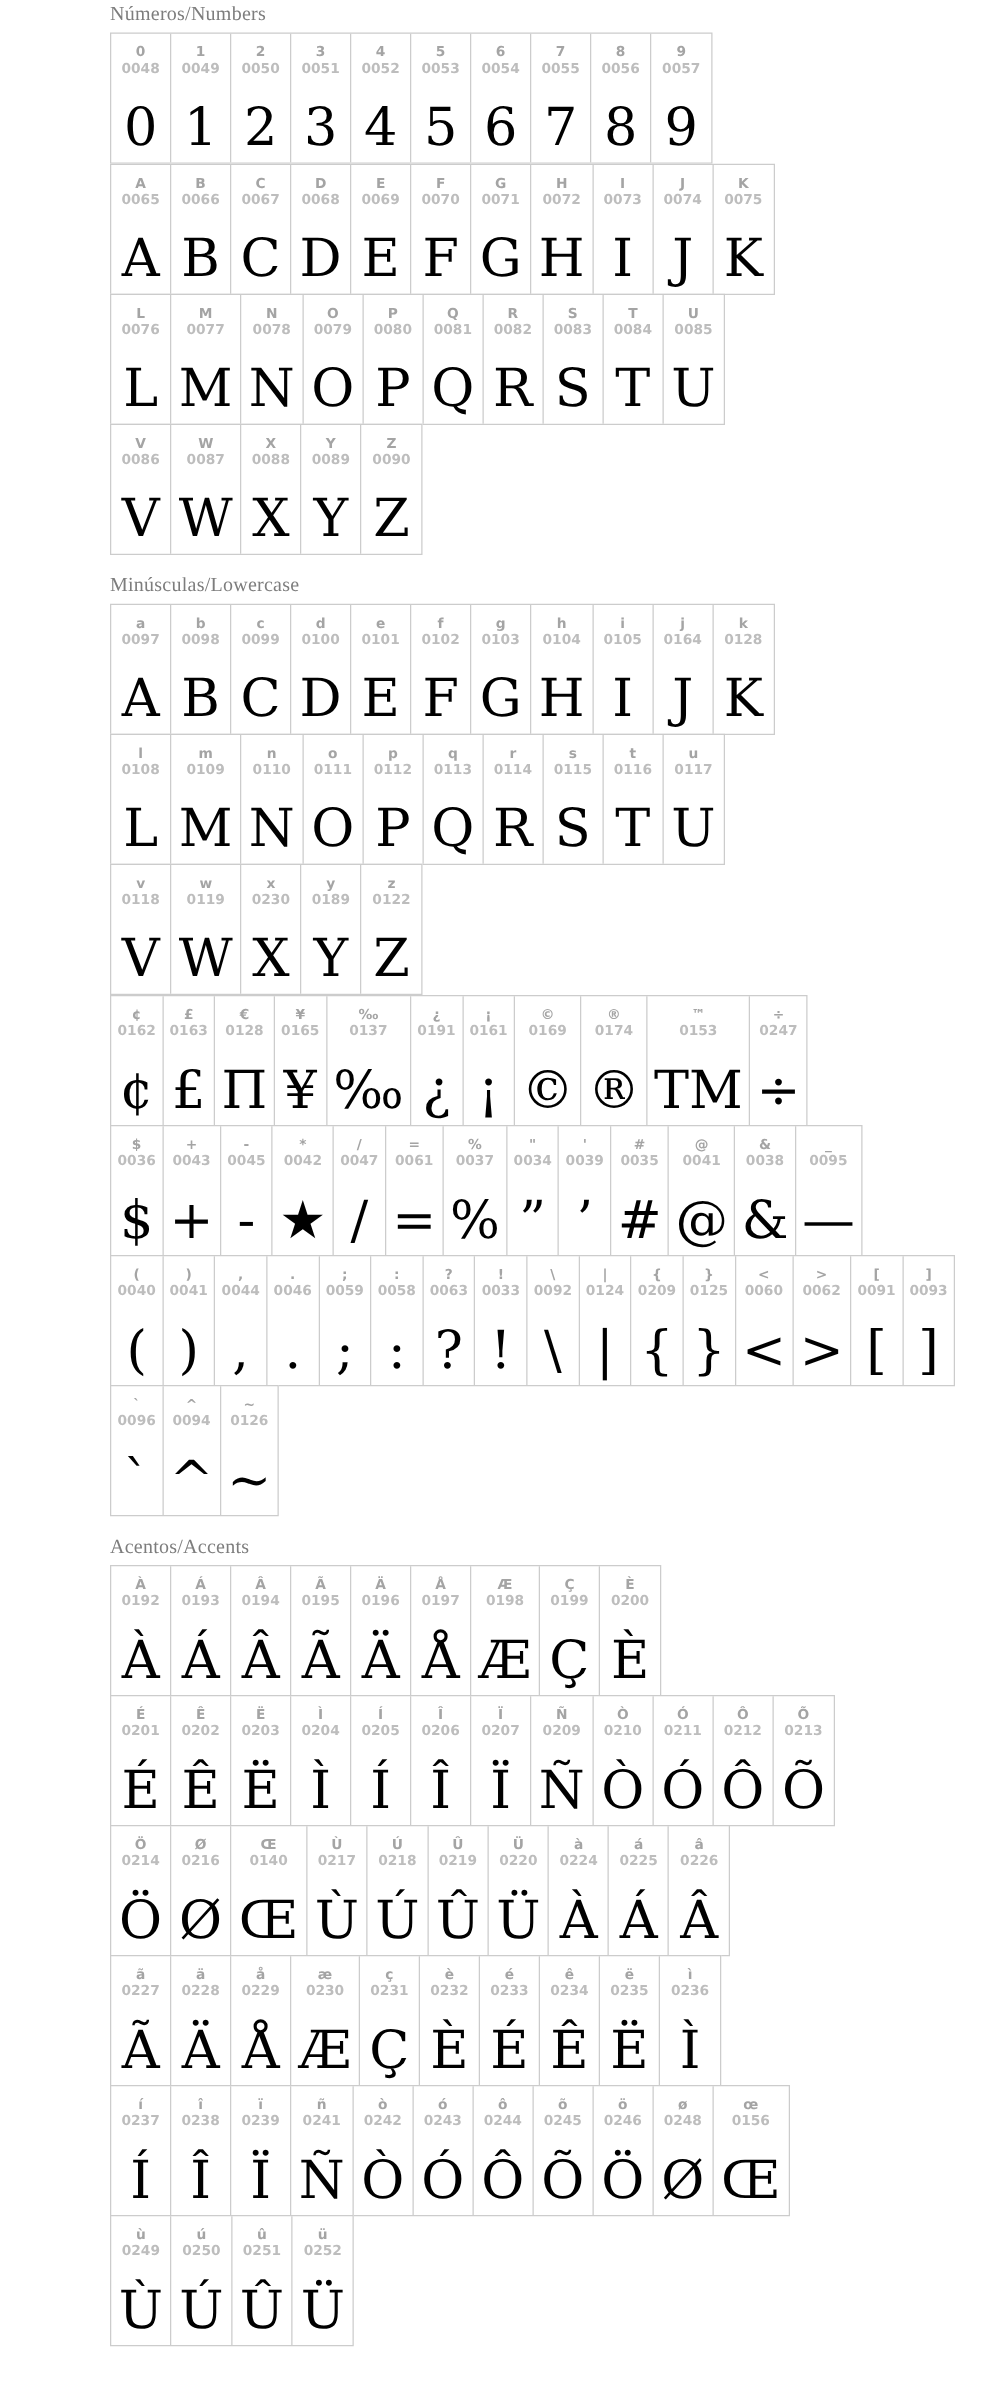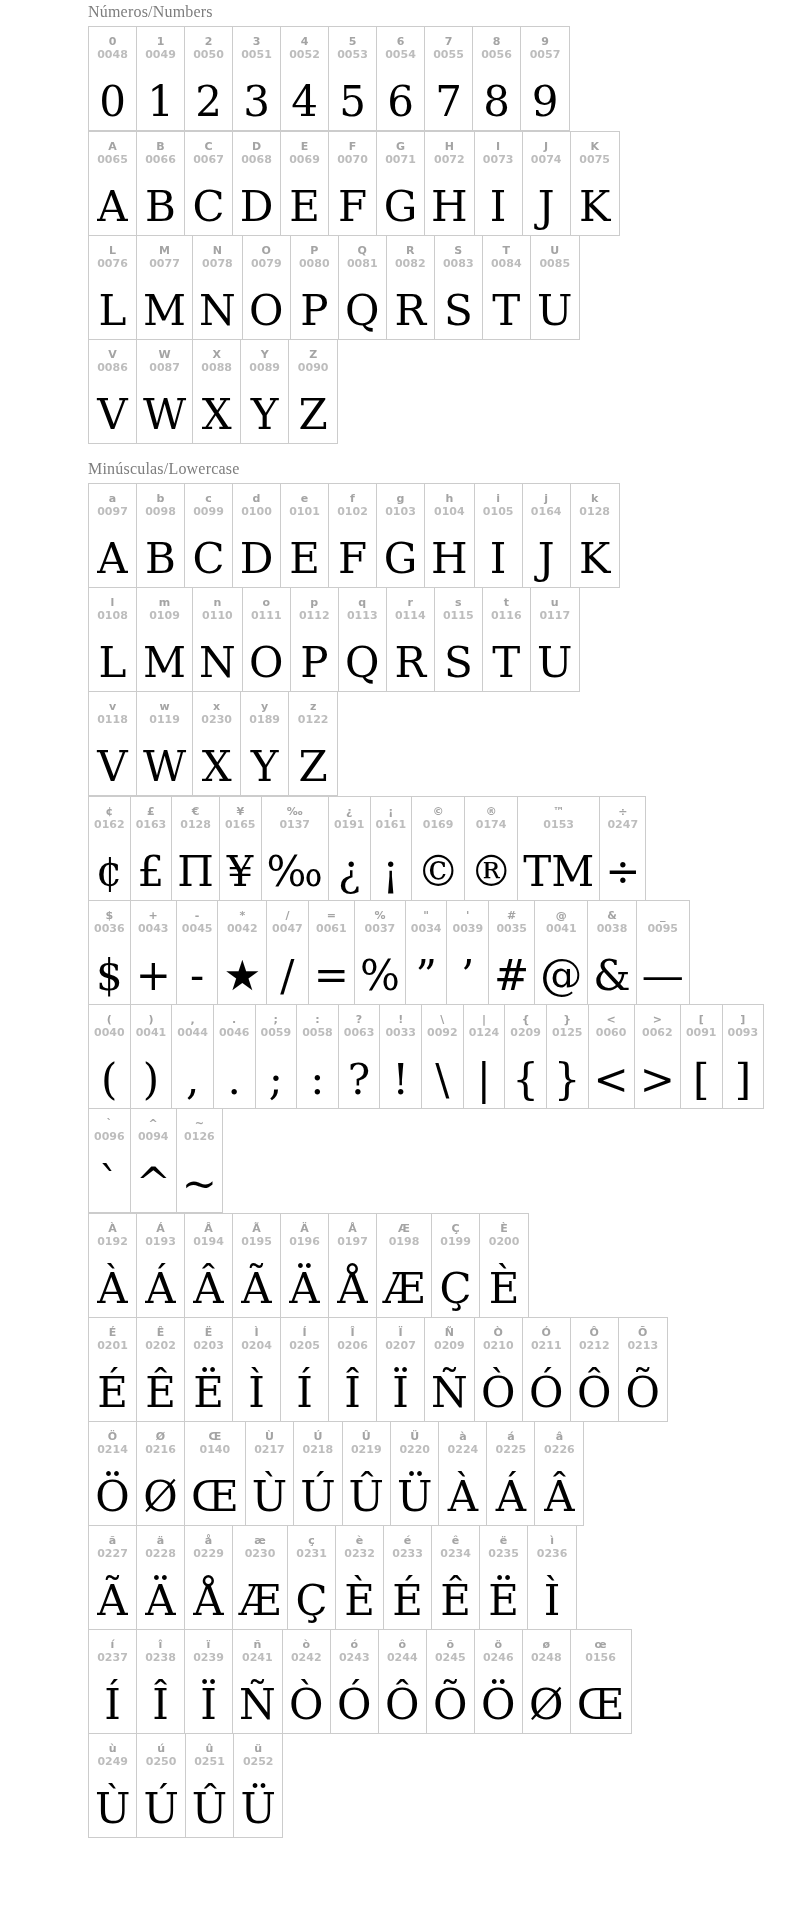--- a/index.html
+++ b/index.html
@@ -618,20 +618,21 @@
   </div>
           <div class="glyph-cell">
     <div class="cell-char">~</div>
     <div class="cell-code">0126</div>
     <div class="cell-glyph">~</div>
   </div>
         </div>
       </div>
   </section>
     <section class="glyph-section">
+    <h2 class="section-title">Acentos/Accents</h2>
     <div class="rows">
         <div class="glyph-row">
           <div class="glyph-cell">
     <div class="cell-char">À</div>
     <div class="cell-code">0192</div>
     <div class="cell-glyph">À</div>
   </div>
           <div class="glyph-cell">
     <div class="cell-char">Á</div>
     <div class="cell-code">0193</div>

